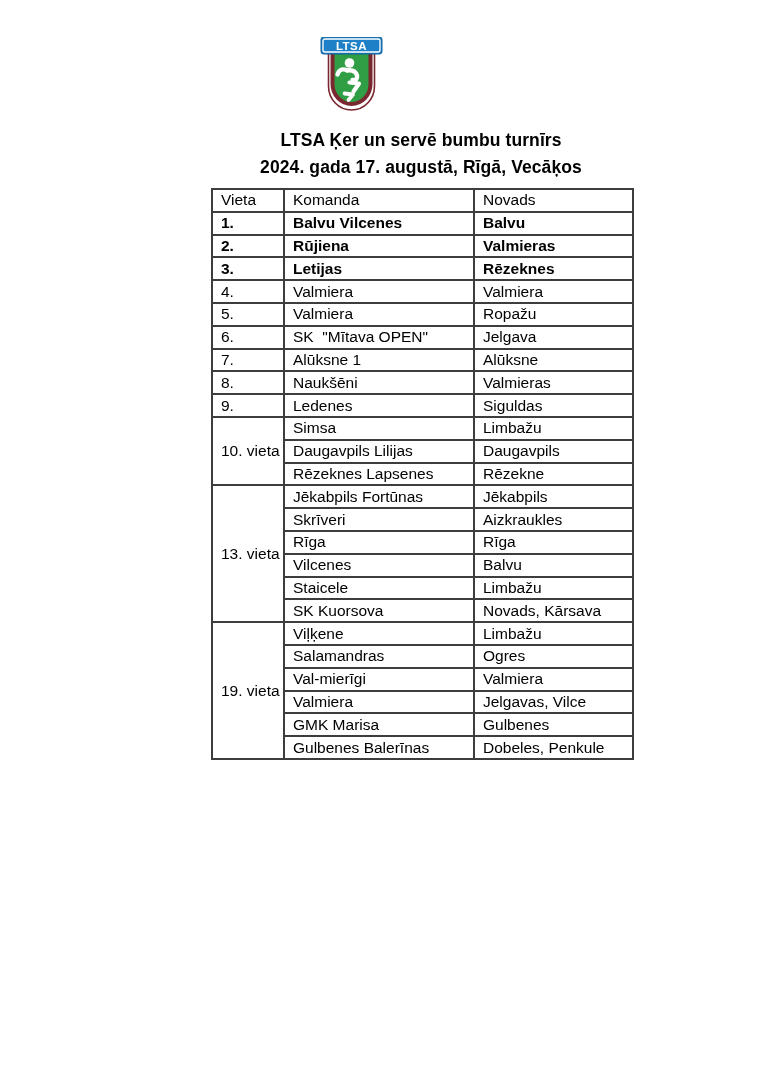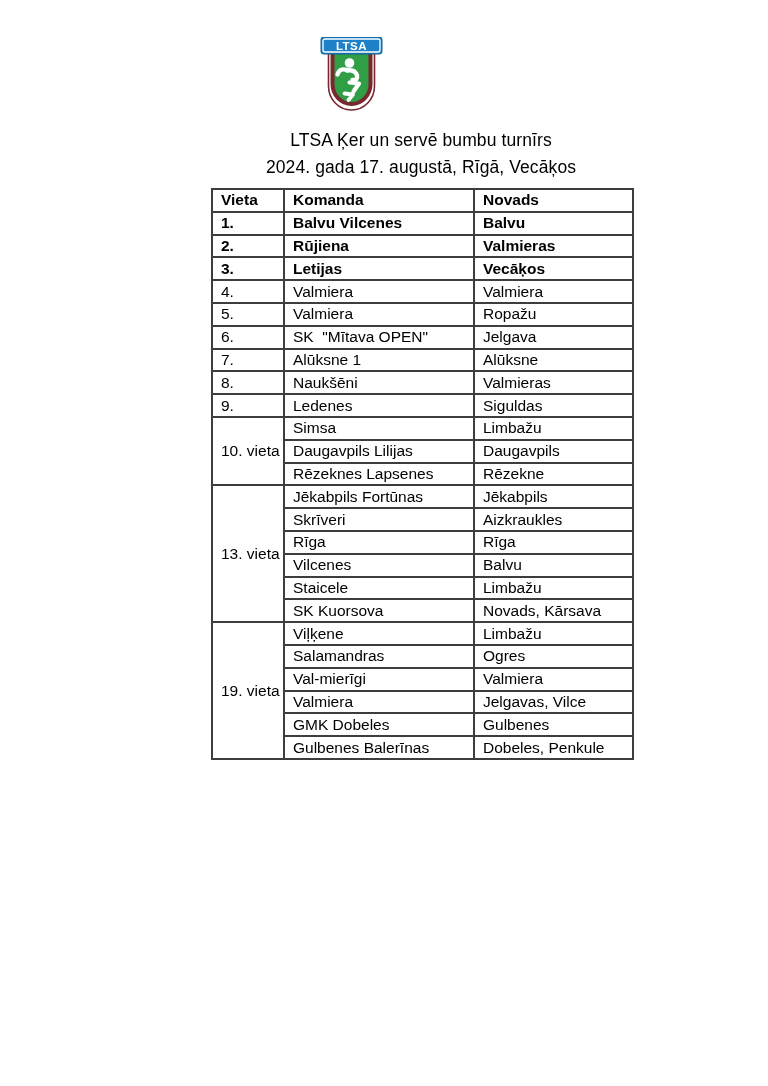--- a/index.html
+++ b/index.html
@@ -4,38 +4,38 @@
 <style>
   html,body{margin:0;padding:0;background:#ffffff;}
   body{
     width:768px;height:1086px;position:relative;
     font-family:"Liberation Sans",sans-serif;color:#000;
     overflow:hidden;
   }
   .logo{position:absolute;left:320px;top:37px;width:63px;height:81px;}
   .titles{
     position:absolute;left:181px;top:127px;width:480px;
-    text-align:center;font-weight:normal;font-size:17.5px;line-height:27px;
+    text-align:center;font-weight:bold;font-size:17.5px;line-height:27px;
     letter-spacing:0.1px;
   }
   table.results{
     position:absolute;left:211px;top:188px;width:421px;
     border-collapse:collapse;table-layout:fixed;
     font-size:15.5px;
   }
   .results th,.results td{
     border:2px solid #3d3d3d;
     height:20.8px;
     padding:0 2px 0 8px;
     text-align:left;vertical-align:middle;
     font-weight:normal;
     white-space:pre;
     overflow:hidden;
   }
-  .results th{font-weight:bold;}
+  .results th{font-weight:normal;}
   .results td.bold{font-weight:bold;}
   .results col.c-vieta{width:72px;}
   .results col.c-komanda{width:190px;}
   .results col.c-novads{width:159px;}
 </style>
 </head>
 <body>
 
 <div class="logo">
   <svg viewBox="0 0 63 81" width="63" height="81">
@@ -83,21 +83,21 @@
         <td class="bold">Balvu</td>
       </tr>
       <tr>
         <td class="bold">2.</td>
         <td class="bold">Rūjiena</td>
         <td class="bold">Valmieras</td>
       </tr>
       <tr>
         <td class="bold">3.</td>
         <td class="bold">Letijas</td>
-        <td class="bold">Vecāķos</td>
+        <td class="bold">Rēzeknes</td>
       </tr>
       <tr>
         <td>4.</td>
         <td>Valmiera</td>
         <td>Valmiera</td>
       </tr>
       <tr>
         <td>5.</td>
         <td>Valmiera</td>
         <td>Ropažu</td>
@@ -171,21 +171,21 @@
       </tr>
       <tr>
         <td>Val-mierīgi</td>
         <td>Valmiera</td>
       </tr>
       <tr>
         <td>Valmiera</td>
         <td>Jelgavas, Vilce</td>
       </tr>
       <tr>
-        <td>GMK Dobeles</td>
+        <td>GMK Marisa</td>
         <td>Gulbenes</td>
       </tr>
       <tr>
         <td>Gulbenes Balerīnas</td>
         <td>Dobeles, Penkule</td>
       </tr>
     </tbody>
 </table>
 
 </body></html>

